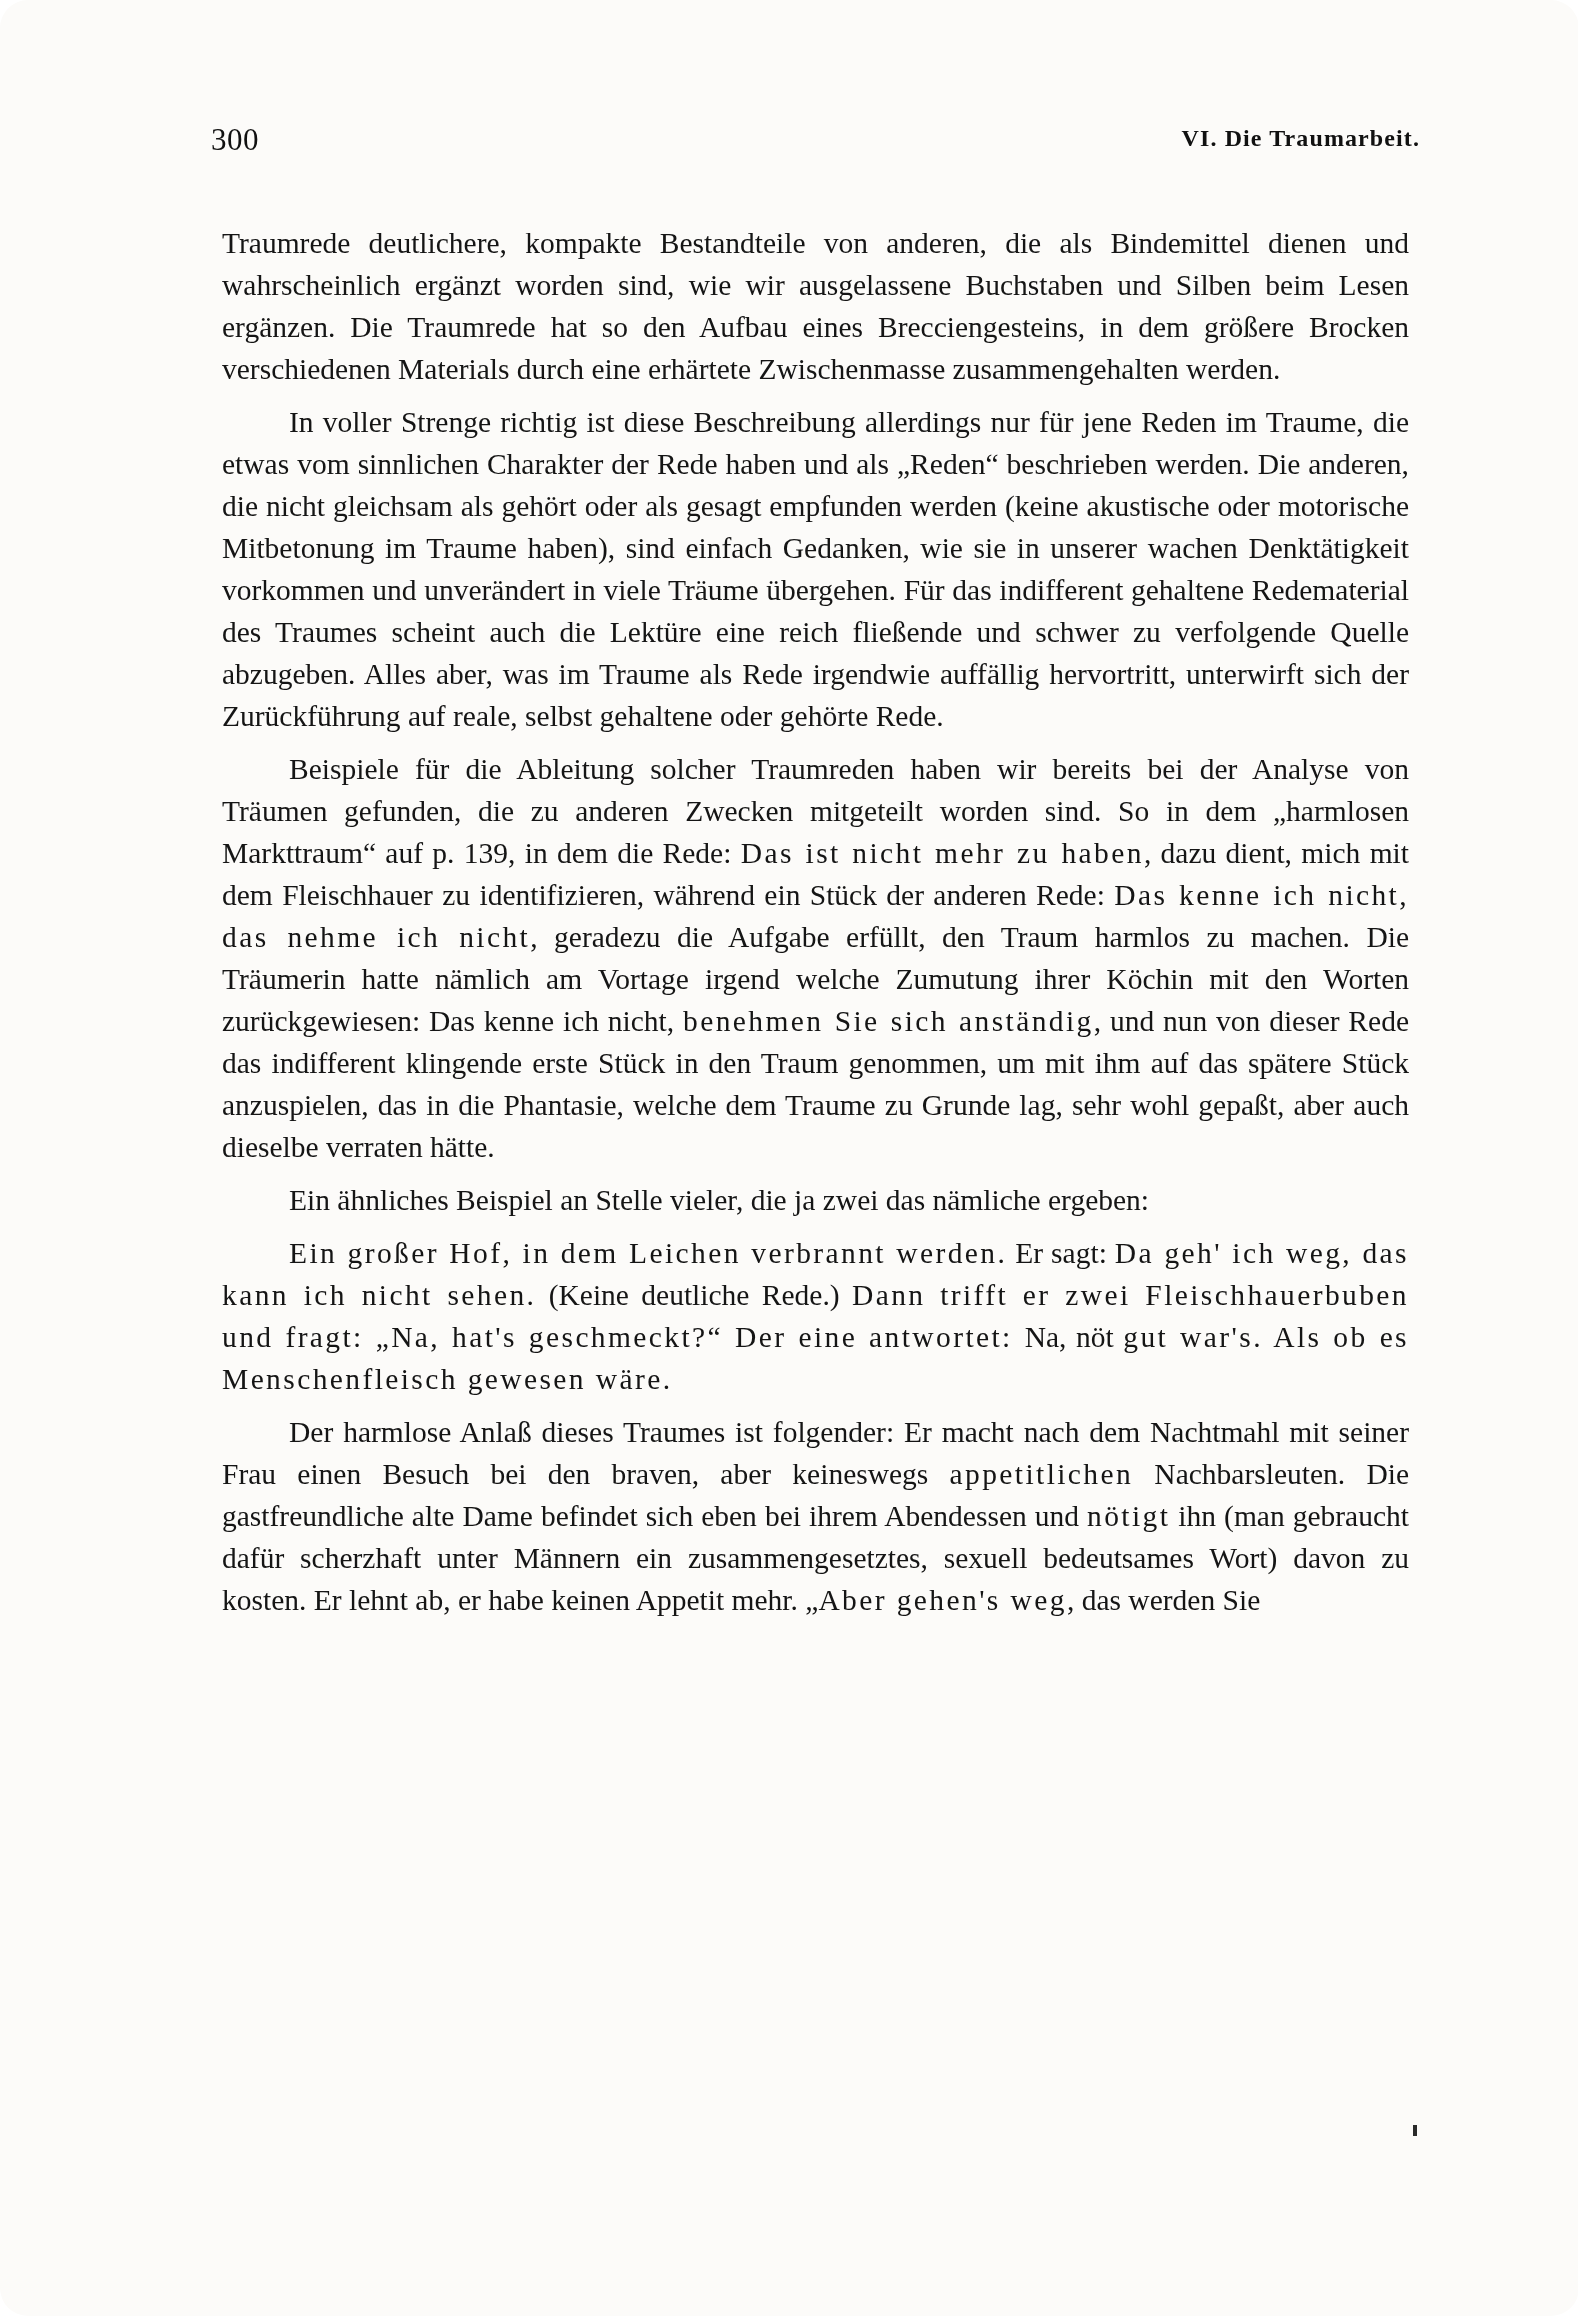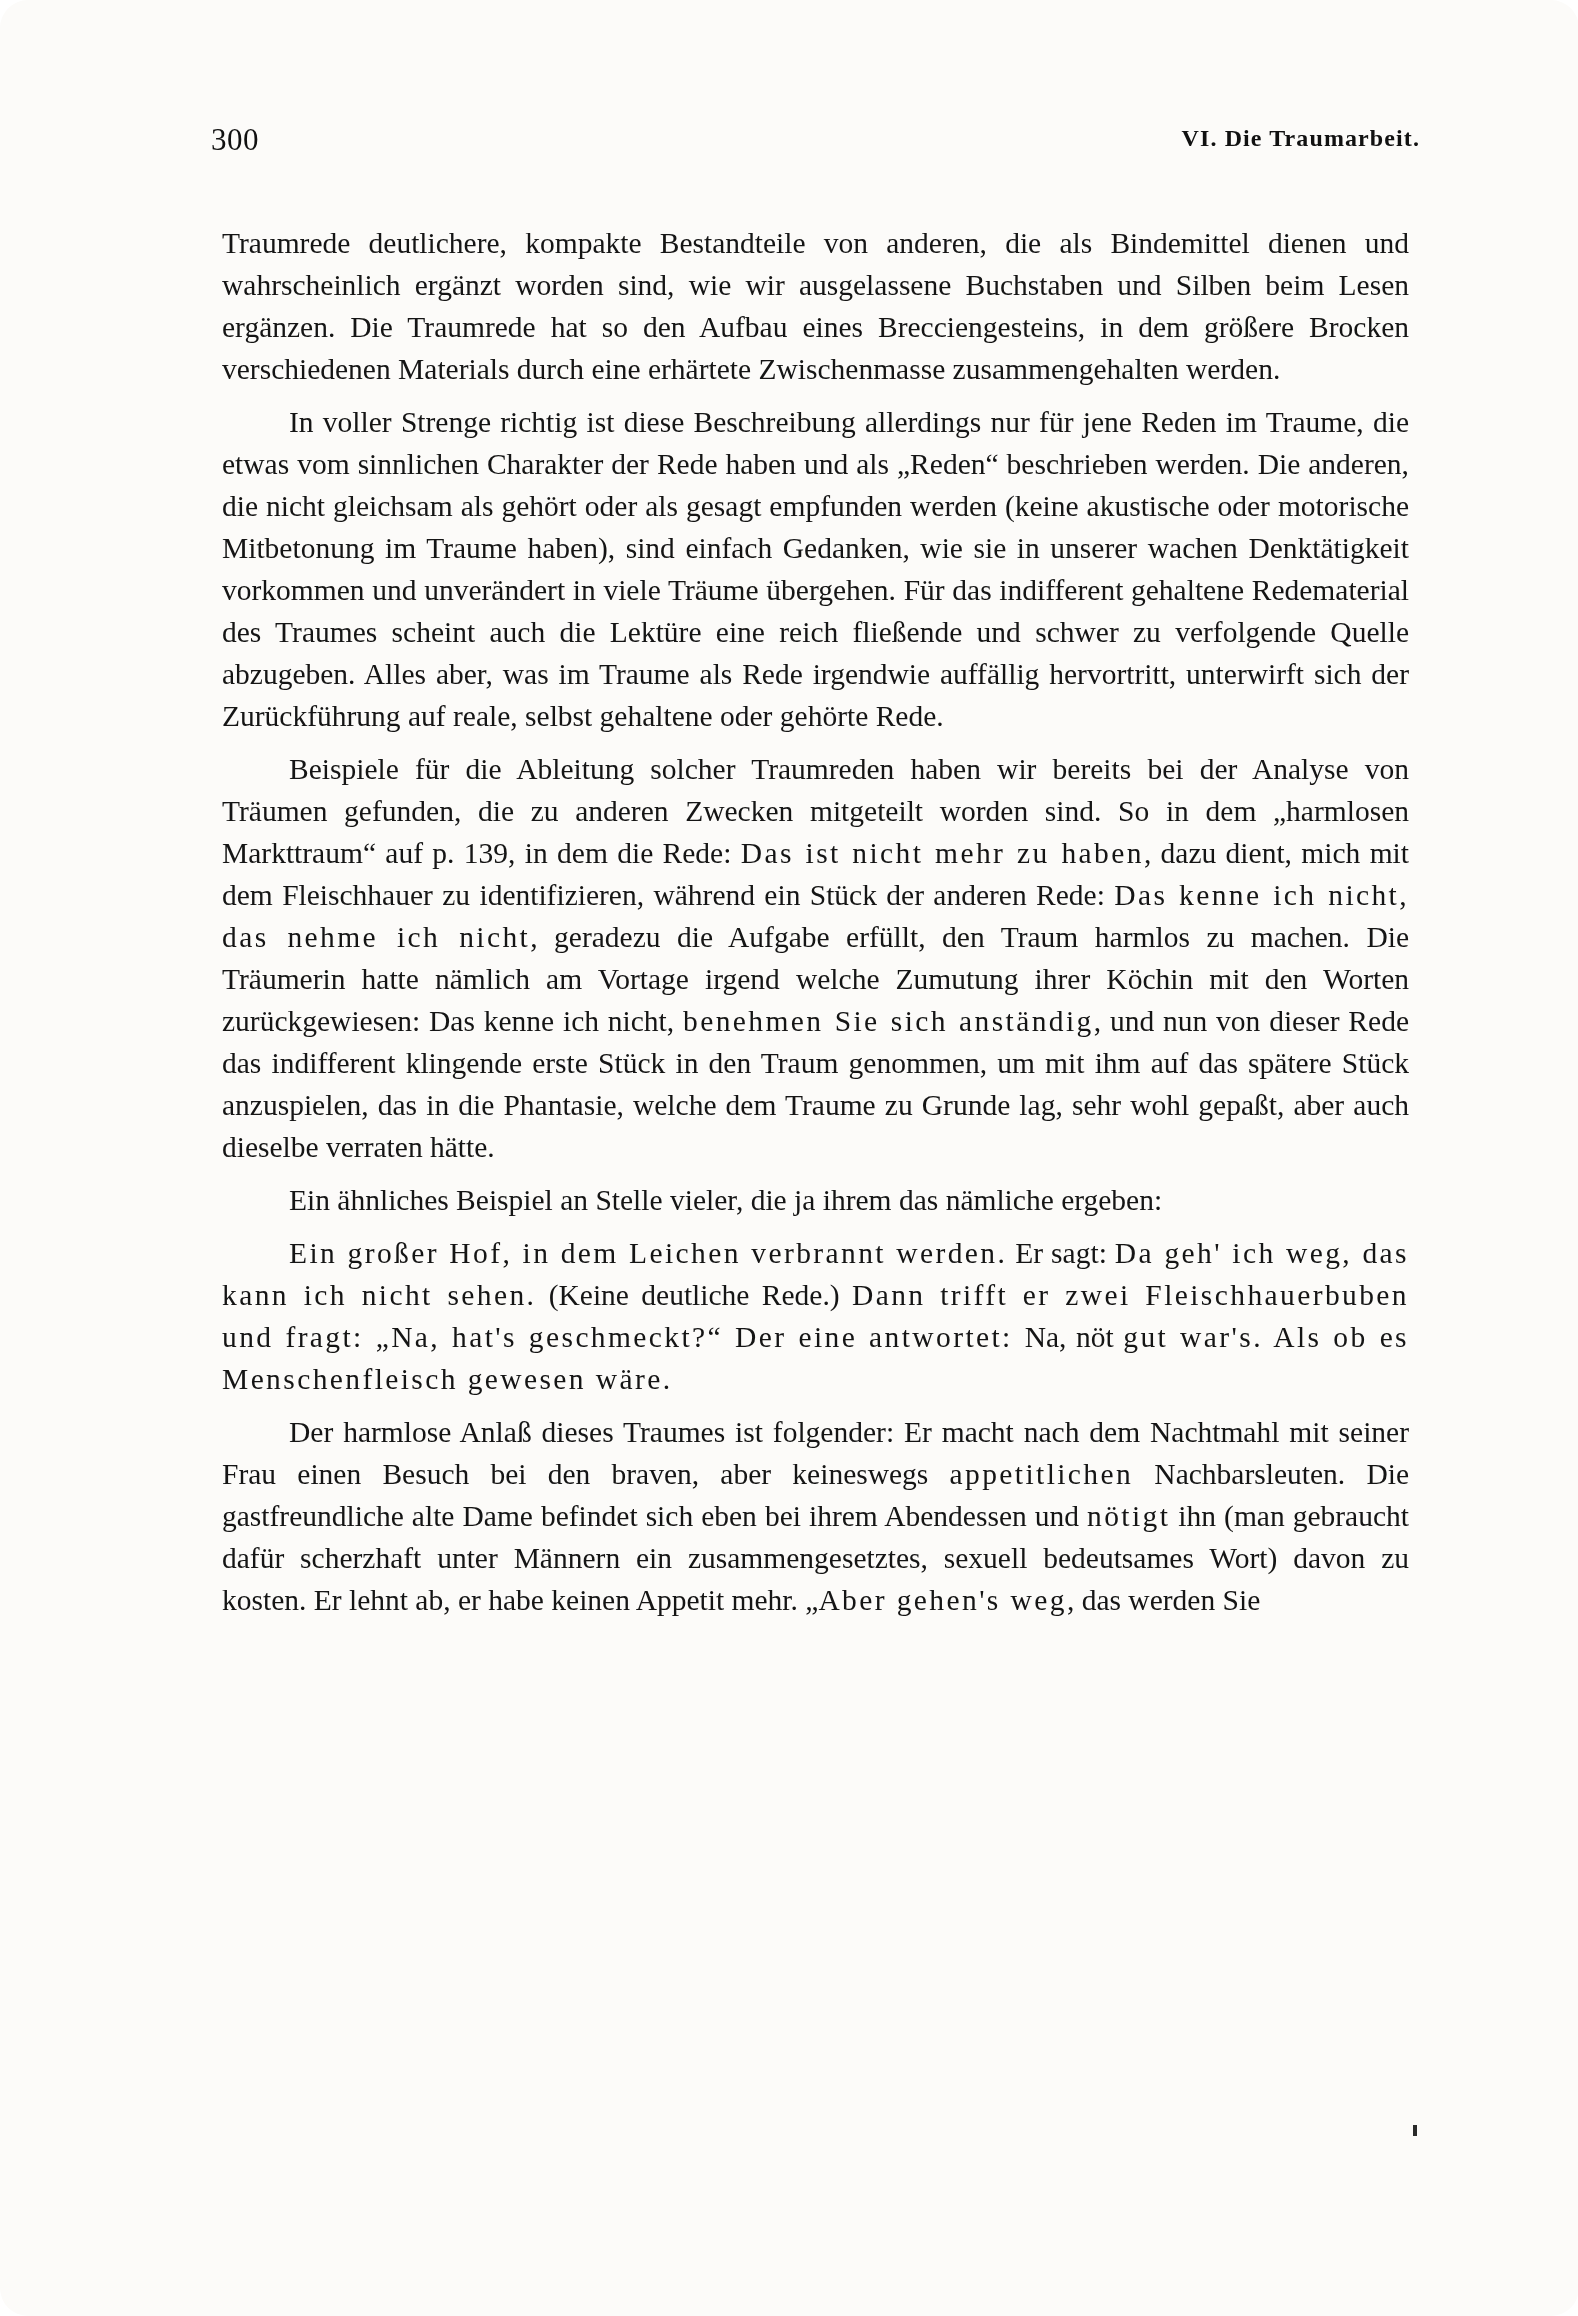--- a/index.html
+++ b/index.html
@@ -84,20 +84,20 @@
 
   <div class="header">
     <div class="page-number">300</div>
     <div class="running-head">VI. Die Traumarbeit.</div>
   </div>
 
   <div class="body-text">
     <p class="">Traumrede deutlichere, kompakte Bestandteile von anderen, die als Bindemittel dienen und wahrscheinlich ergänzt worden sind, wie wir ausgelassene Buchstaben und Silben beim Lesen ergänzen. Die Traumrede hat so den Aufbau eines Brecciengesteins, in dem größere Brocken verschiedenen Materials durch eine erhärtete Zwischenmasse zusammengehalten werden.</p>
     <p class="indent">In voller Strenge richtig ist diese Beschreibung allerdings nur für jene Reden im Traume, die etwas vom sinnlichen Charakter der Rede haben und als „Reden“ beschrieben werden. Die anderen, die nicht gleichsam als gehört oder als gesagt empfunden werden (keine akustische oder motorische Mitbetonung im Traume haben), sind einfach Gedanken, wie sie in unserer wachen Denktätigkeit vorkommen und unverändert in viele Träume übergehen. Für das indifferent gehaltene Redematerial des Traumes scheint auch die Lektüre eine reich fließende und schwer zu verfolgende Quelle abzugeben. Alles aber, was im Traume als Rede irgendwie auffällig hervortritt, unterwirft sich der Zurückführung auf reale, selbst gehaltene oder gehörte Rede.</p>
     <p class="indent"><span>Beispiele für die Ableitung solcher Traumreden haben wir bereits bei der Analyse von Träumen gefunden, die zu anderen Zwecken mitgeteilt worden sind. So in dem „harmlosen Markttraum“ auf p. 139, in dem die Rede: </span><span class="sp">Das ist nicht mehr zu haben</span><span>, dazu dient, mich mit dem Fleischhauer zu identifizieren, während ein Stück der anderen Rede: </span><span class="sp">Das kenne ich nicht, das nehme ich nicht</span><span>, geradezu die Aufgabe erfüllt, den Traum harmlos zu machen. Die Träumerin hatte nämlich am Vortage irgend welche Zumutung ihrer Köchin mit den Worten zurückgewiesen: Das kenne ich nicht, </span><span class="sp">benehmen Sie sich anständig</span><span>, und nun von dieser Rede das indifferent klingende erste Stück in den Traum genommen, um mit ihm auf das spätere Stück anzuspielen, das in die Phantasie, welche dem Traume zu Grunde lag, sehr wohl gepaßt, aber auch dieselbe verraten hätte.</span></p>
-    <p class="indent">Ein ähnliches Beispiel an Stelle vieler, die ja ihrem das nämliche ergeben:</p>
+    <p class="indent">Ein ähnliches Beispiel an Stelle vieler, die ja zwei das nämliche ergeben:</p>
     <p class="indent"><span class="sp">Ein großer Hof, in dem Leichen verbrannt werden.</span><span> Er sagt: </span><span class="sp">Da geh' ich weg, das kann ich nicht sehen.</span><span> (Keine deutliche Rede.) </span><span class="sp">Dann trifft er zwei Fleischhauerbuben und fragt: „Na, hat's geschmeckt?“ Der eine antwortet: </span><span>Na, nöt </span><span class="sp">gut war's. Als ob es Menschenfleisch gewesen wäre.</span></p>
     <p class="indent"><span>Der harmlose Anlaß dieses Traumes ist folgender: Er macht nach dem Nachtmahl mit seiner Frau einen Besuch bei den braven, aber keineswegs </span><span class="sp">appetitlichen</span><span> Nachbarsleuten. Die gastfreundliche alte Dame befindet sich eben bei ihrem Abendessen und </span><span class="sp">nötigt</span><span> ihn (man gebraucht dafür scherzhaft unter Männern ein zusammengesetztes, sexuell bedeutsames Wort) davon zu kosten. Er lehnt ab, er habe keinen Appetit mehr. „</span><span class="sp">Aber gehen's weg</span><span>, das werden Sie</span></p>
   </div>
 
   <div class="dot-mark"></div>
 </div>
 
 
 </body></html>

